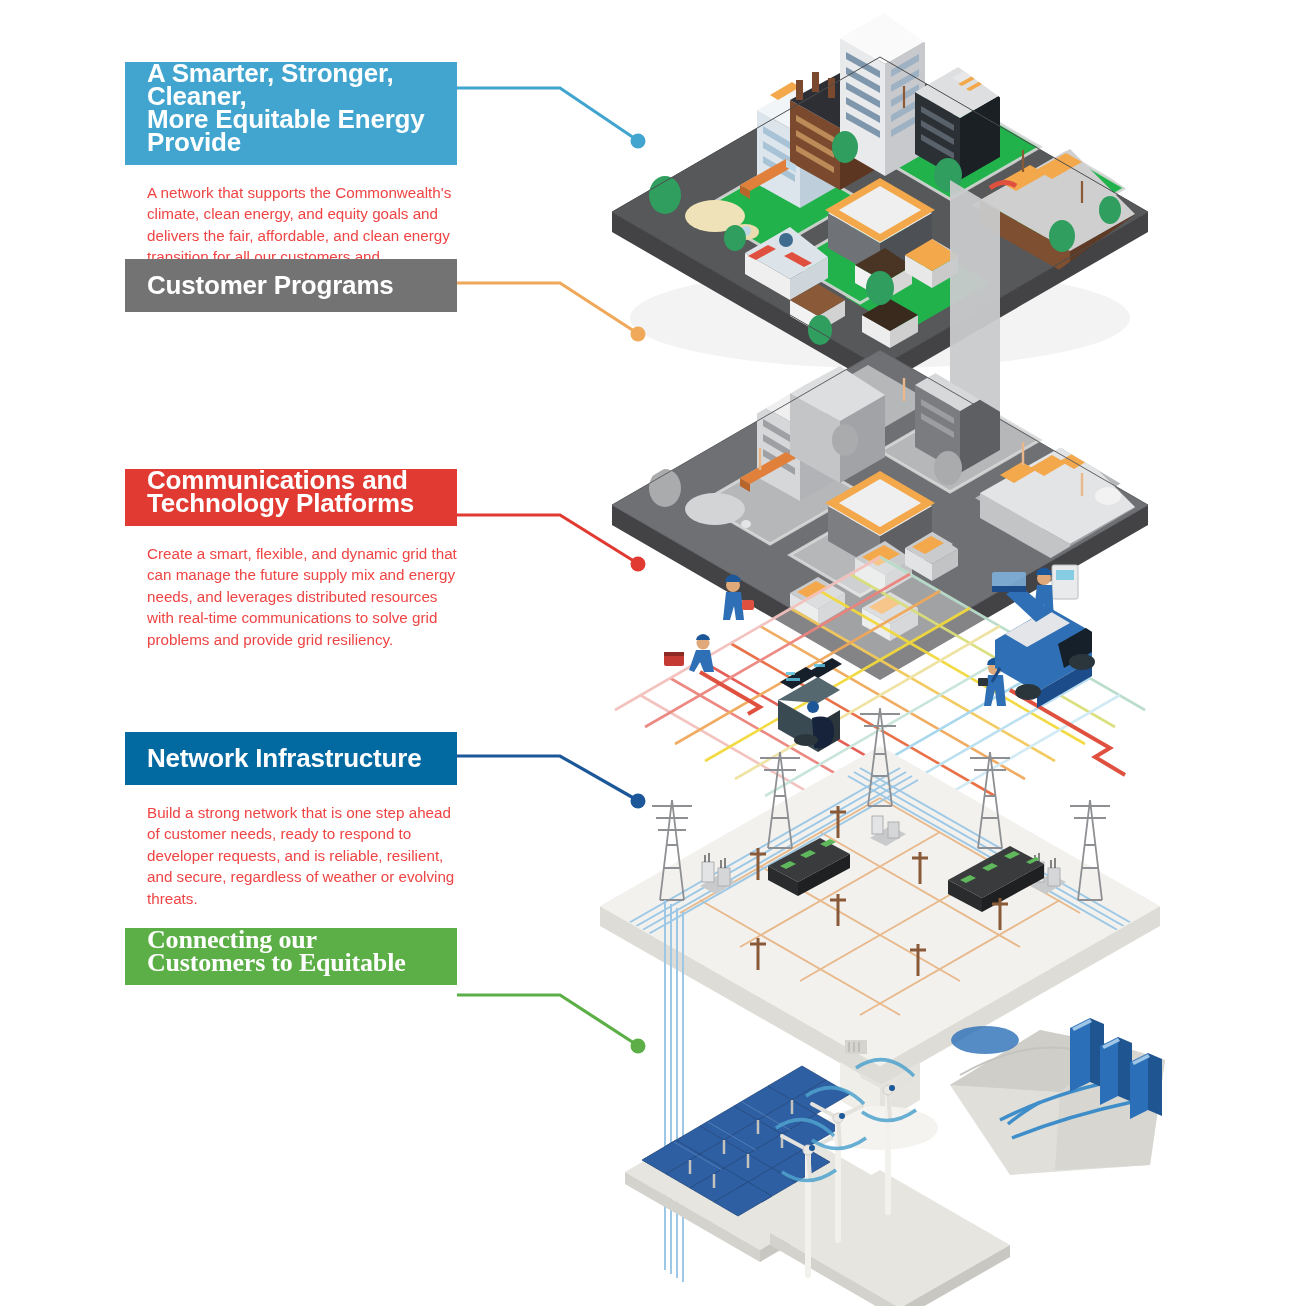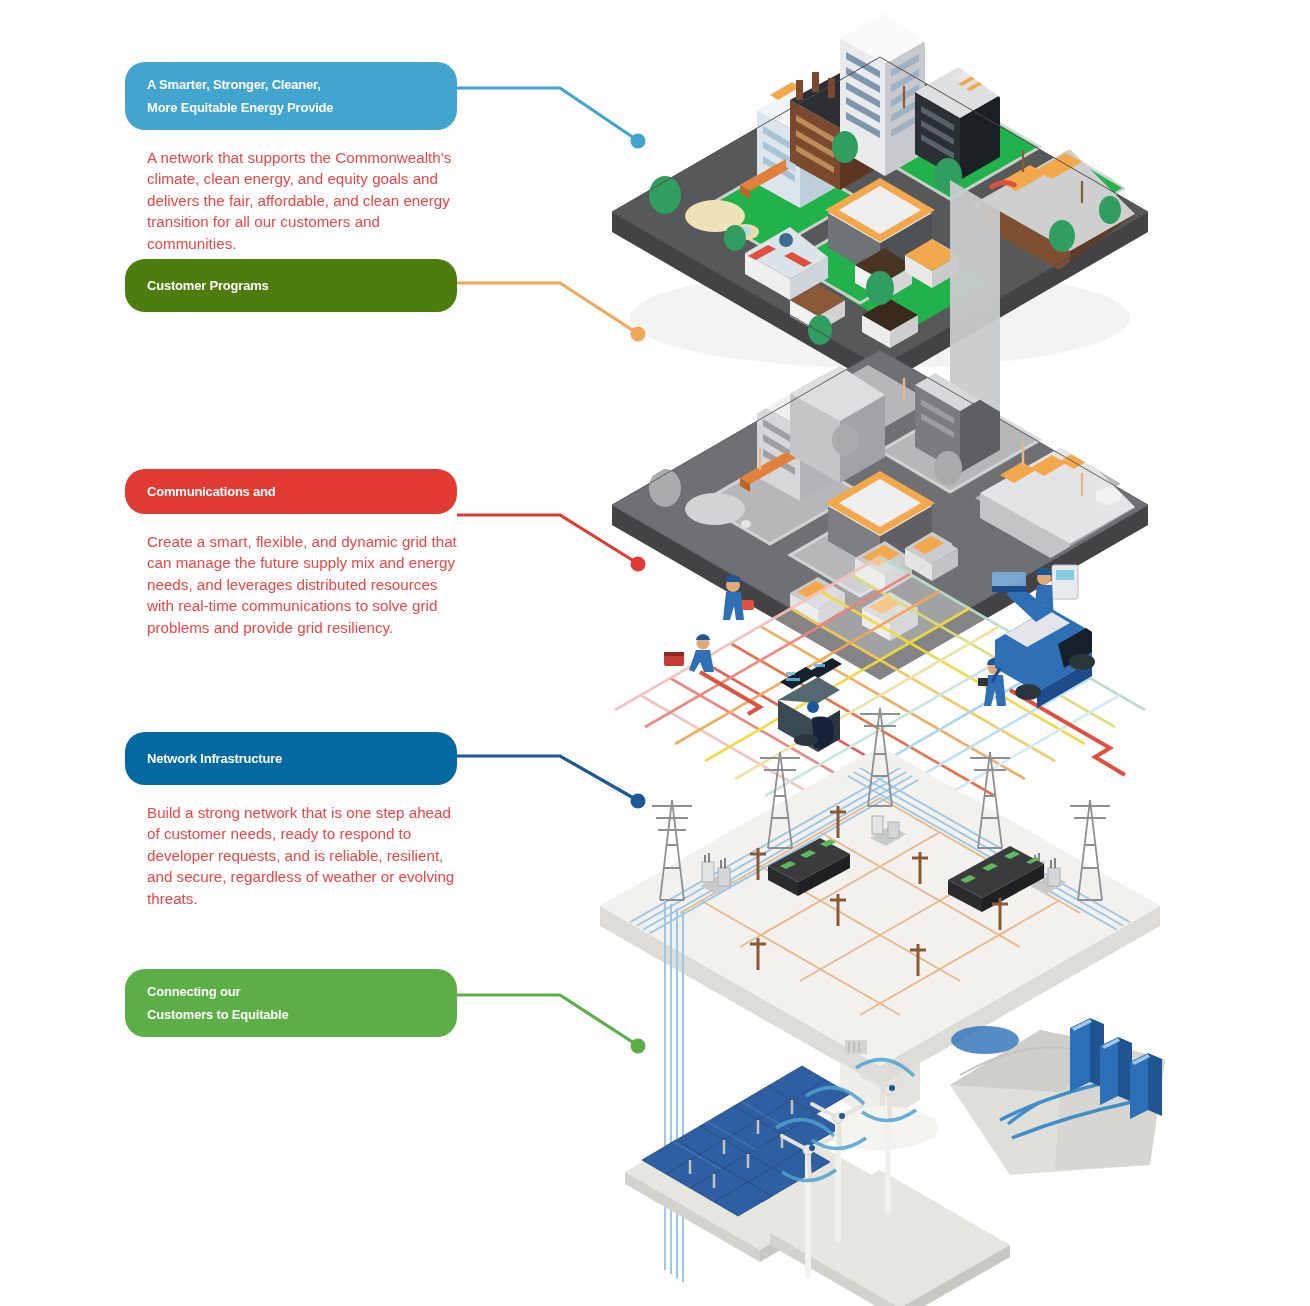--- a/index.html
+++ b/index.html
@@ -3,22 +3,22 @@
 <meta charset="utf-8">
 <style>
   html,body{margin:0;padding:0;background:#ffffff;}
   body{width:1310px;height:1306px;position:relative;overflow:hidden;
        font-family:"Liberation Sans","DejaVu Sans",sans-serif;}
 
   #stage{position:absolute;left:0;top:0;width:1310px;height:1306px;}
 
   
   .block{position:absolute;left:125px;width:332px;}
-  .bar{color:#ffffff;font-weight:bold;font-size:13px;line-height:23px;
-       padding:11px 0 11px 22px;letter-spacing:-0.2px;box-sizing:border-box;border-radius:20px;}
+  .bar{color:#ffffff;font-weight:bold;font-size:26px;line-height:23px;
+       padding:0 0 11px 22px;letter-spacing:-0.2px;box-sizing:border-box;}
   .body-txt{color:#ef4444;font-size:15.2px;line-height:21.4px;
             padding:17px 0 0 22px;width:334px;box-sizing:border-box;}
 
   
   #connectors{position:absolute;left:0;top:0;width:1310px;height:1306px;
               pointer-events:none;}
 
   
   #art{position:absolute;left:0;top:0;width:1310px;height:1306px;}
 </style>
@@ -703,39 +703,40 @@
 
   <div class="block" style="top:62px;">
     <div class="bar" style="background:#41A5CF;">
       <div>A Smarter, Stronger, Cleaner,</div>
       <div>More Equitable Energy Provide</div>
     </div>
     <div class="body-txt">A network that supports the Commonwealth's climate, clean energy, and equity goals and delivers the fair, affordable, and clean energy transition for all our customers and communities.</div>
   </div>
 
   <div class="block" style="top:259px;">
-    <div class="bar" style="background:#4d7c0f;padding-top:15px;padding-bottom:15px;">
+    <div class="bar" style="background:#737373;padding-top:15px;padding-bottom:15px;">
       <div>Customer Programs</div>
     </div>
   </div>
 
   <div class="block" style="top:469px;">
     <div class="bar" style="background:#E03A32;">
       <div>Communications and</div>
+      <div>Technology Platforms</div>
     </div>
     <div class="body-txt">Create a smart, flexible, and dynamic grid that can manage the future supply mix and energy needs, and leverages distributed resources with real-time communications to solve grid problems and provide grid resiliency.</div>
   </div>
 
   <div class="block" style="top:732px;">
     <div class="bar" style="background:#0369a1;padding-top:15px;padding-bottom:15px;">
       <div>Network Infrastructure</div>
     </div>
     <div class="body-txt">Build a strong network that is one step ahead of customer needs, ready to respond to developer requests, and is reliable, resilient, and secure, regardless of weather or evolving threats.</div>
   </div>
 
-  <div class="block" style="top:969px;">
+  <div class="block" style="top:928px;font-family:Liberation Serif, serif;">
     <div class="bar" style="background:#5CAF46;">
       <div>Connecting our</div>
       <div>Customers to Equitable</div>
     </div>
   </div>
 
 </div>
 
 </body></html>

